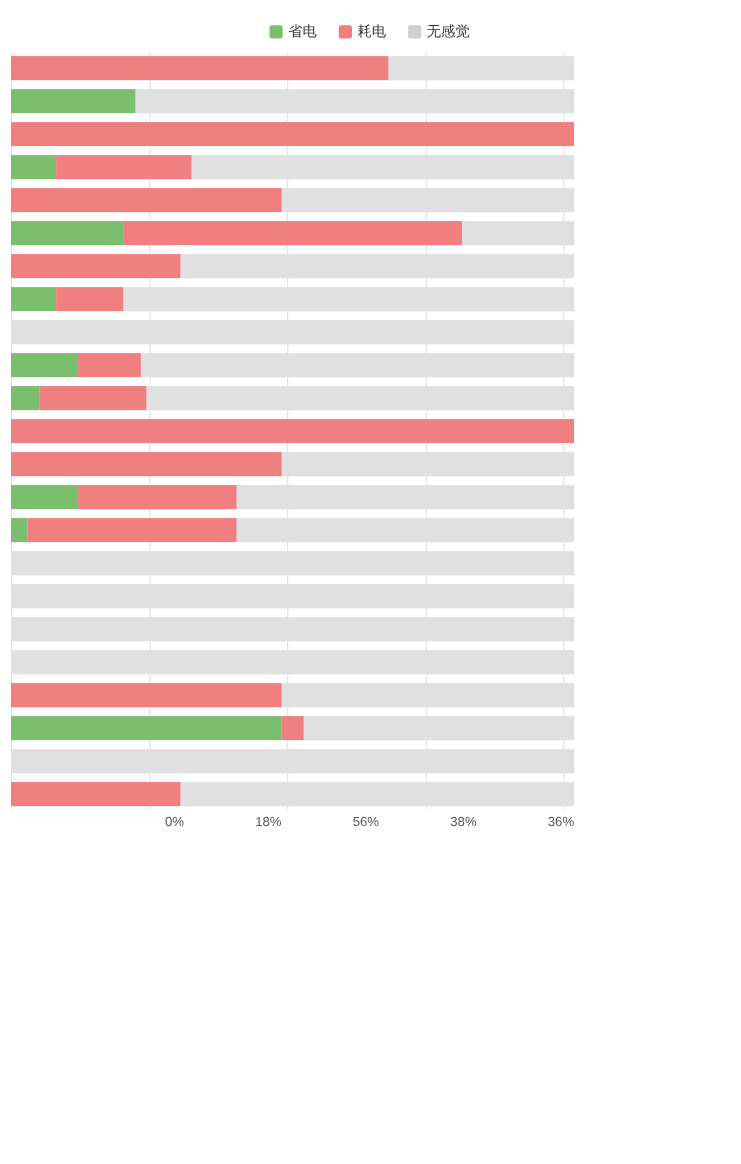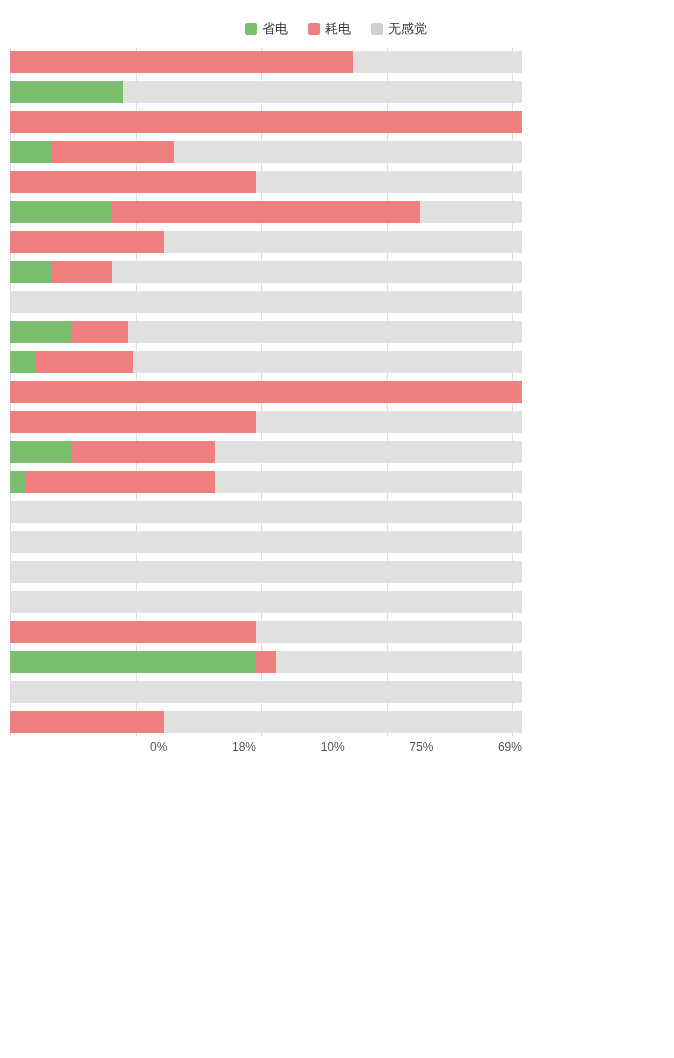--- a/index.html
+++ b/index.html
@@ -260,17 +260,17 @@
           <div class="bar-track">
             <div class="bar-segment-red" style="width: 30%;"></div>
           </div>
         </div>
       </div>
   </div>
 
   <div class="x-axis" id="x-axis">
   <span>0%</span>
       <span>18%</span>
-      <span>10%</span>
-      <span>75%</span>
-      <span>69%</span>
+      <span>56%</span>
+      <span>38%</span>
+      <span>36%</span>
     </div>
 </div>
 
 </body></html>

